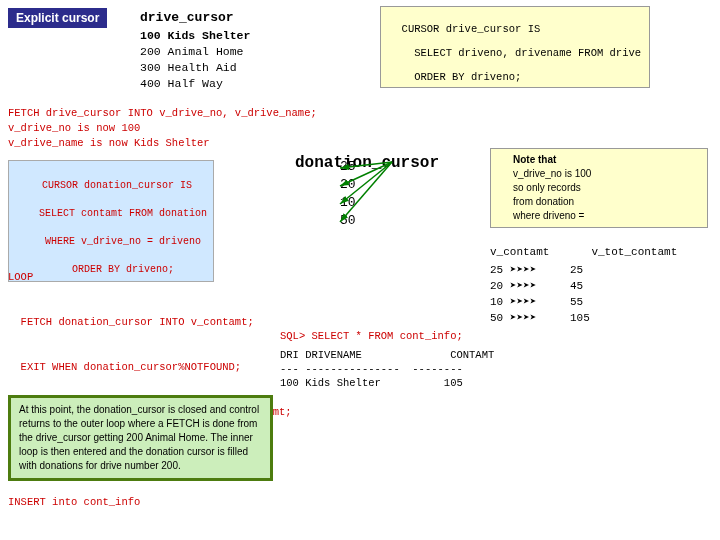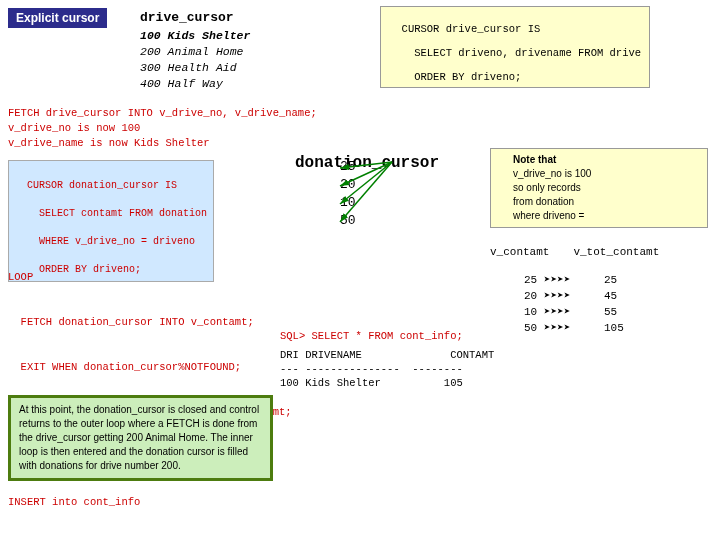--- a/index.html
+++ b/index.html
@@ -47,21 +47,20 @@
       white-space: pre;
     }
 
     .drive-list {
       position: absolute;
       top: 28px;
       left: 140px;
       font-size: 11.5px;
       color: #000;
       line-height: 16px;
-      font-style: italic;
     }
     .drive-list .row100 { font-weight: bold; }
 
     .fetch-block {
       position: absolute;
       top: 106px;
       left: 8px;
       font-size: 10.5px;
       color: #cc0000;
       line-height: 15px;
@@ -95,20 +94,21 @@
       position: absolute;
       top: 160px;
       left: 8px;
       background: #d0e8ff;
       border: 1px solid #aaa;
       padding: 4px 6px;
       font-size: 10px;
       color: #cc0000;
       line-height: 14px;
       white-space: pre;
+      text-align: center;
     }
 
     .donation-values {
       position: absolute;
       top: 158px;
       left: 340px;
       font-size: 13px;
       color: #000;
       line-height: 18px;
     }
@@ -123,30 +123,29 @@
       white-space: pre;
     }
 
     .v-contamt-header {
       position: absolute;
       top: 246px;
       left: 490px;
       font-size: 11px;
       color: #000;
       display: flex;
-      gap: 24px;
+      gap: 42px;
     }
     .v-contamt-values {
       position: absolute;
-      top: 272px;
+      top: 262px;
       left: 490px;
       font-size: 11px;
       color: #000;
       line-height: 16px;
-      margin-left: 34px;
     }
     .v-contamt-values .row {
       display: flex;
       gap: 0;
     }
     .col-left { width: 80px; }
     .col-right { width: 60px; }
 
     .select-sql {
       position: absolute;

